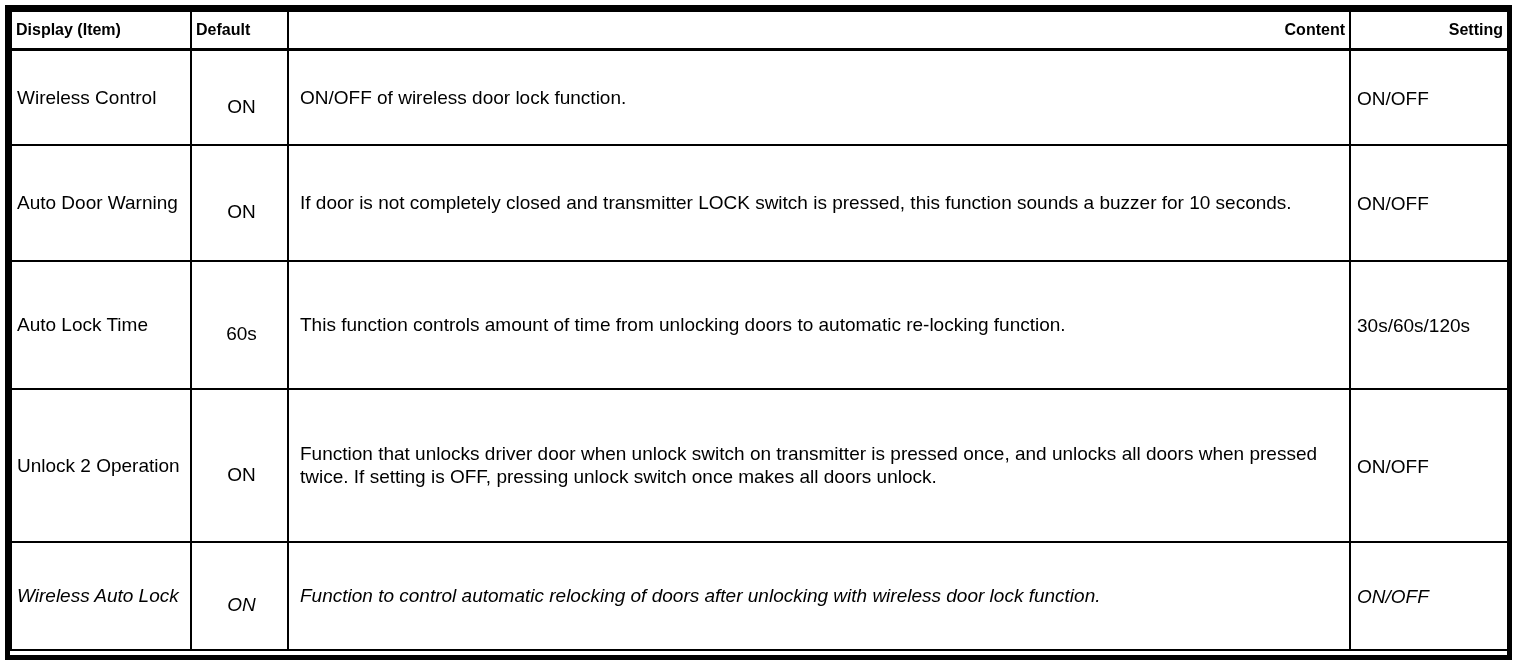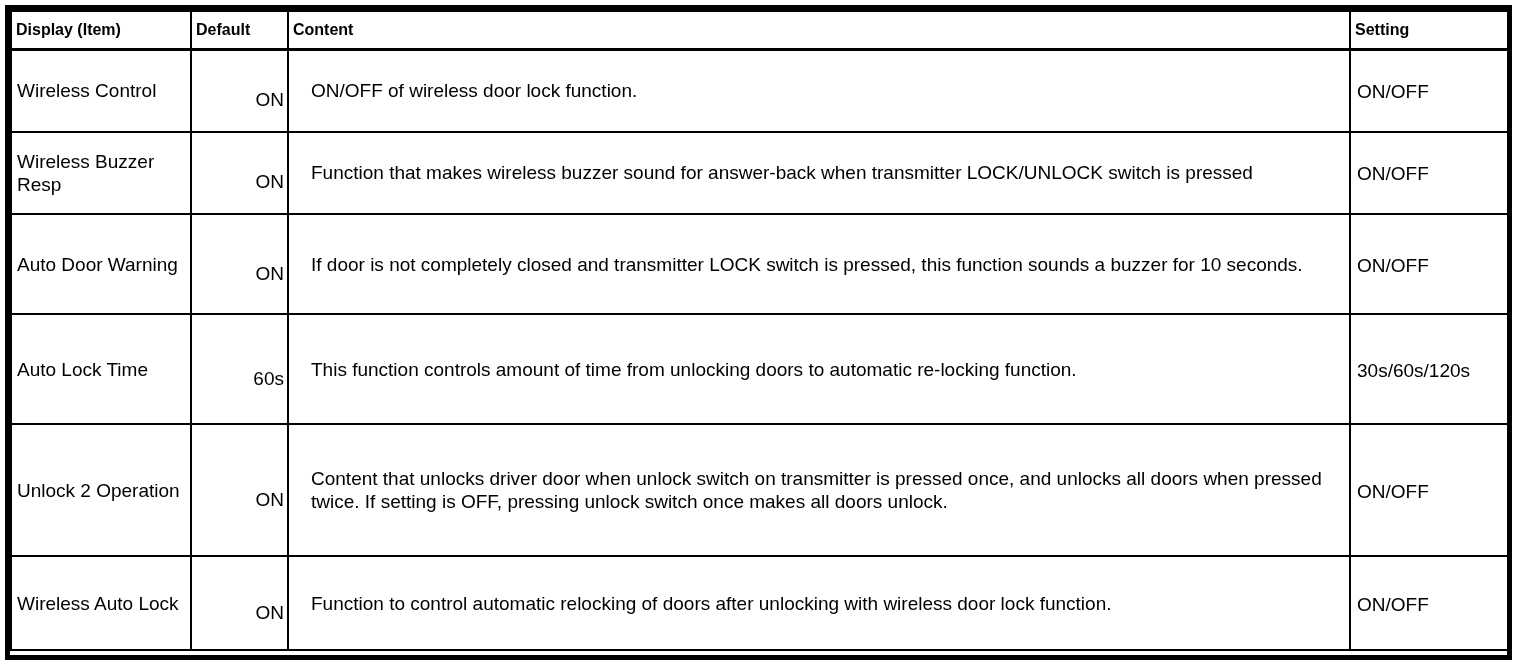--- a/index.html
+++ b/index.html
@@ -41,33 +41,33 @@
     line-height: 23px;
     overflow: hidden;
   }
   .settings-table th {
     font-size: 16px;
     font-weight: bold;
     border-bottom-width: 3px;
     padding: 2px 4px;
   }
   .settings-table th.th-left   { text-align: left; }
-  .settings-table th.th-center { text-align: left; }
+  .settings-table th.th-center { text-align: right; }
 
   .col-item    { padding: 2px 3px 2px 5px; text-align: left; }
-  .col-default { padding: 20px 3px 2px 7px; text-align: right; }
-  .col-content { padding: 2px 6px 2px 22px; text-align: left; margin-top: 45px; }
+  .col-default { padding: 20px 3px 2px 7px; text-align: center; }
+  .col-content { padding: 2px 6px 2px 11px; text-align: left; margin-top: 45px; }
   .col-setting { padding: 2px 2px 0 6px; text-align: left; }
 
   tr.row-hdr { height: 38px; }
   tr.row-h72 { height: 60px; }
   tr.row-h73 { height: 73px; }
   tr.row-h70 { height: 80px; }
   tr.row-h96 { height: 96px; }
-  tr.row-h68 { height: 68px; }
+  tr.row-h68 { height: 68px; font-style: italic; }
 </style>
 </head>
 <body>
 
 <div class="page">
   <div class="table-outer">
     <table class="settings-table">
       <colgroup>
         <col style="width:180px">
         <col style="width:97px">
@@ -82,42 +82,36 @@
           <th class="th-center">Setting</th>
         </tr>
       </thead>
       <tbody>
         <tr class="row-h72">
           <td class="col-item">Wireless Control</td>
           <td class="col-default">ON</td>
           <td class="col-content">ON/OFF of wireless door lock function.</td>
           <td class="col-setting">ON/OFF</td>
         </tr>
-        <tr class="row-h72">
-          <td class="col-item">Wireless Buzzer Resp</td>
-          <td class="col-default">ON</td>
-          <td class="col-content">Function that makes wireless buzzer sound for answer-back when transmitter LOCK/UNLOCK switch is pressed</td>
-          <td class="col-setting">ON/OFF</td>
-        </tr>
         <tr class="row-h73">
           <td class="col-item">Auto Door Warning</td>
           <td class="col-default">ON</td>
           <td class="col-content">If door is not completely closed and transmitter LOCK switch is pressed, this function sounds a buzzer for 10 seconds.</td>
           <td class="col-setting">ON/OFF</td>
         </tr>
         <tr class="row-h70">
           <td class="col-item">Auto Lock Time</td>
           <td class="col-default">60s</td>
           <td class="col-content">This function controls amount of time from unlocking doors to automatic re-locking function.</td>
           <td class="col-setting">30s/60s/120s</td>
         </tr>
         <tr class="row-h96">
           <td class="col-item">Unlock 2 Operation</td>
           <td class="col-default">ON</td>
-          <td class="col-content">Content that unlocks driver door when unlock switch on transmitter is pressed once, and unlocks all doors when pressed twice. If setting is OFF, pressing unlock switch once makes all doors unlock.</td>
+          <td class="col-content">Function that unlocks driver door when unlock switch on transmitter is pressed once, and unlocks all doors when pressed twice. If setting is OFF, pressing unlock switch once makes all doors unlock.</td>
           <td class="col-setting">ON/OFF</td>
         </tr>
         <tr class="row-h68">
           <td class="col-item">Wireless Auto Lock</td>
           <td class="col-default">ON</td>
           <td class="col-content">Function to control automatic relocking of doors after unlocking with wireless door lock function.</td>
           <td class="col-setting">ON/OFF</td>
         </tr>
       </tbody>
     </table>

